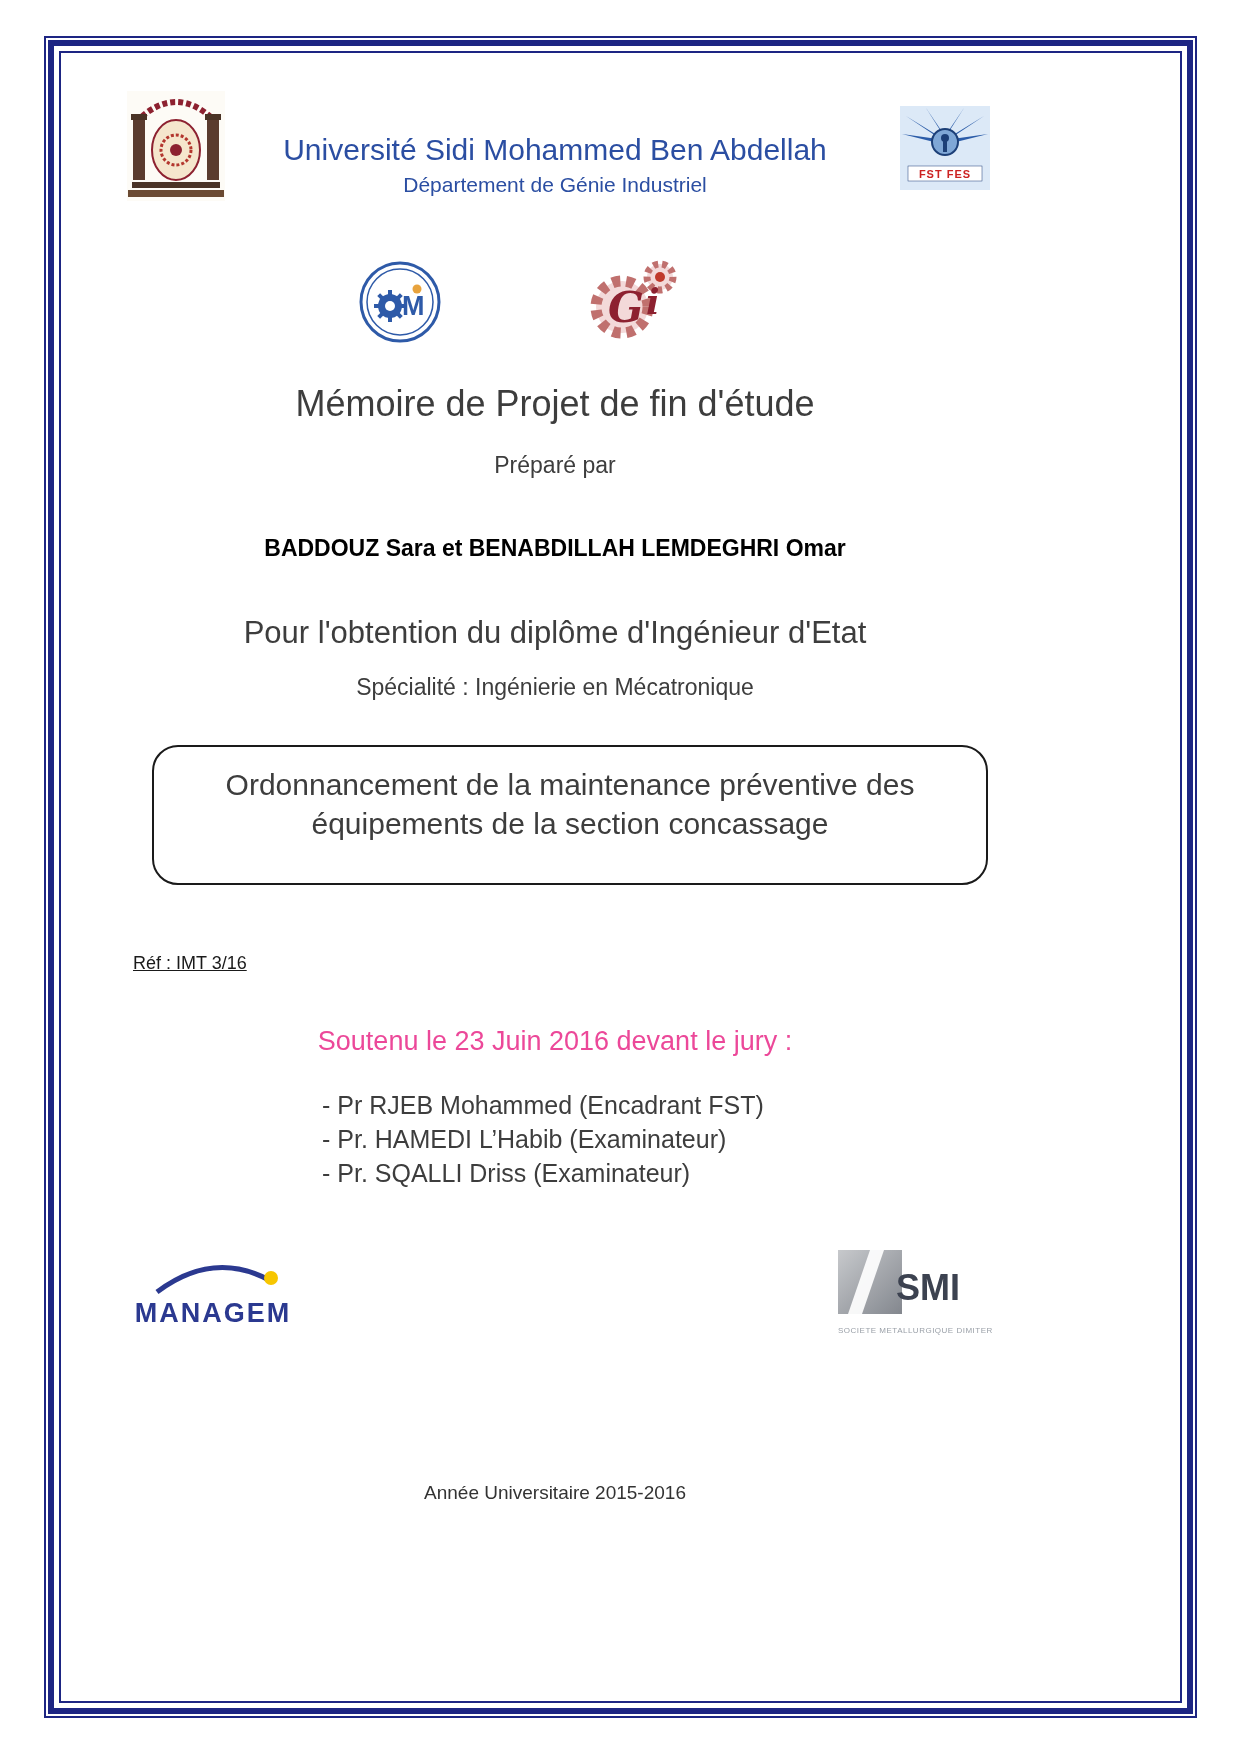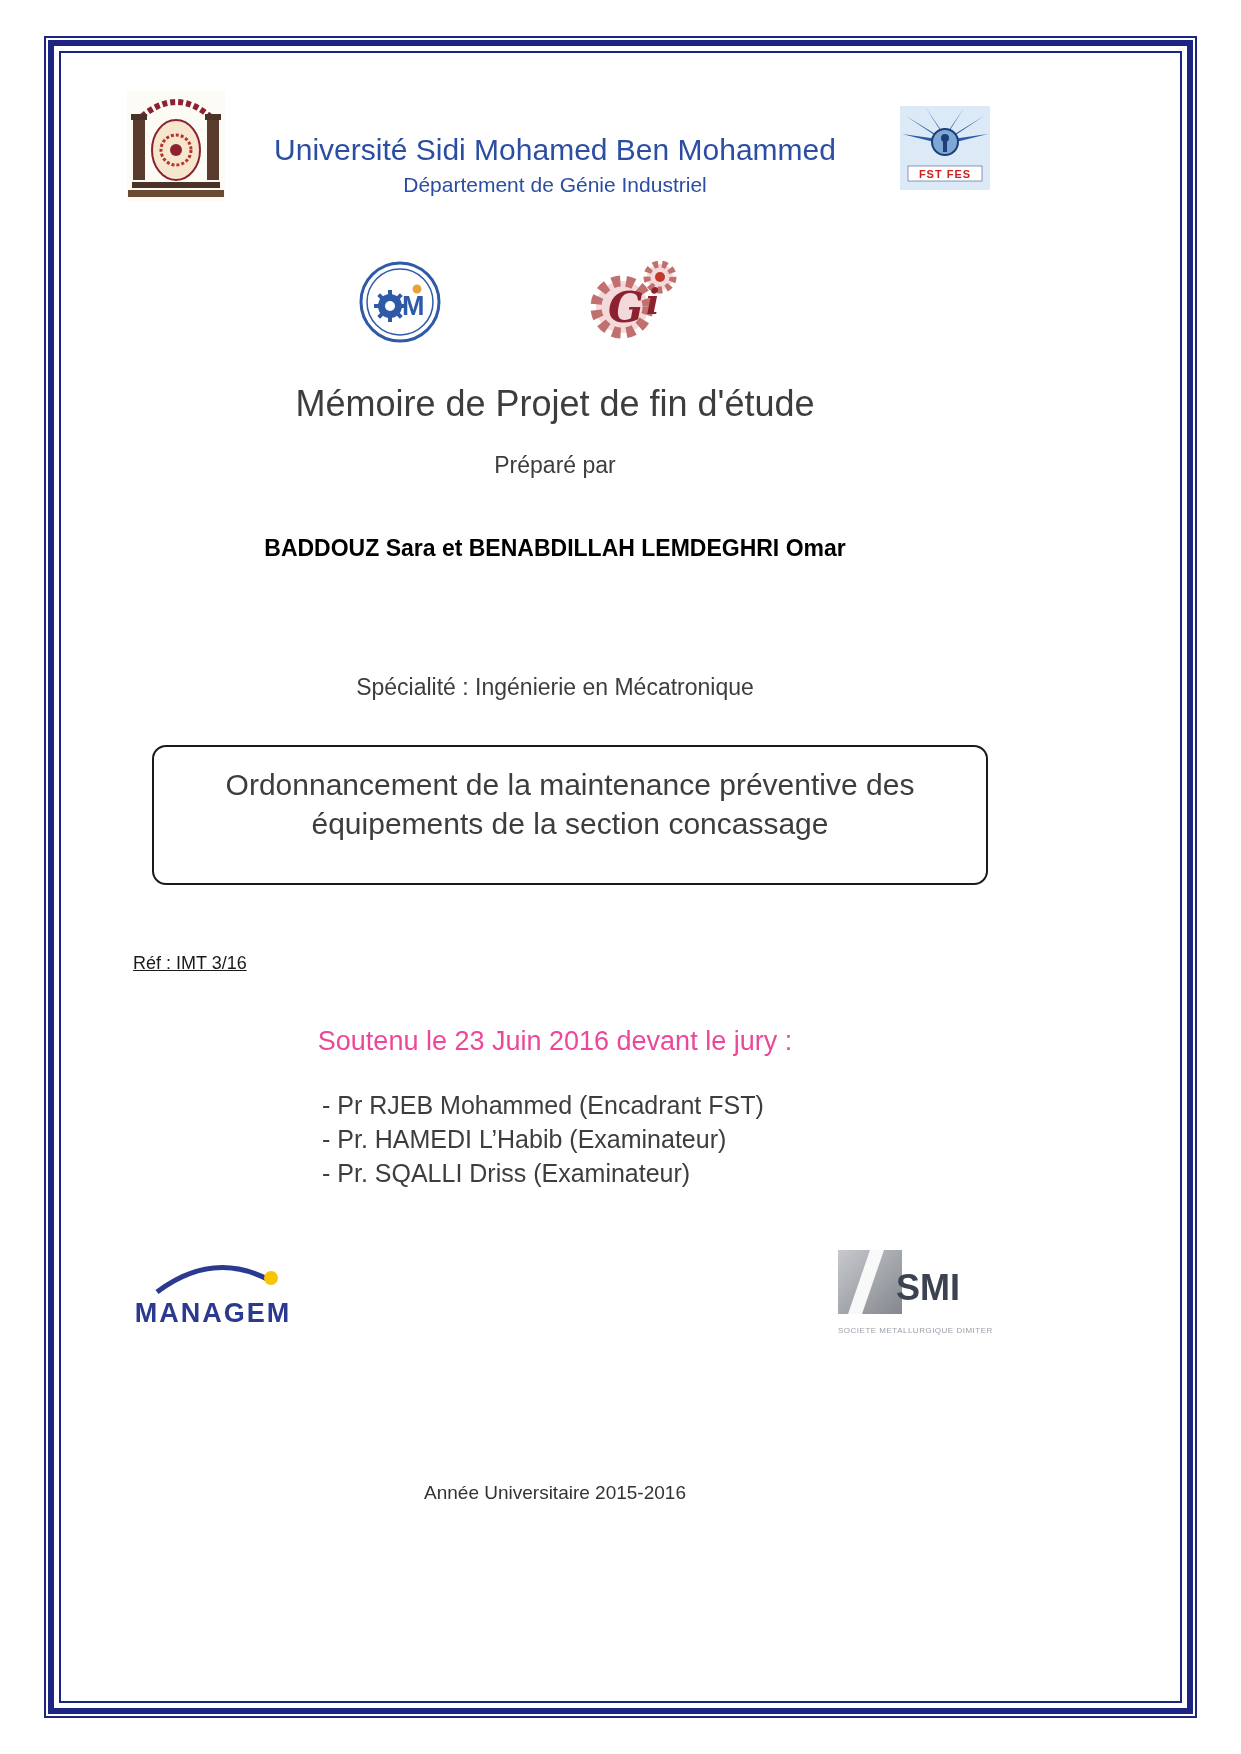--- a/index.html
+++ b/index.html
@@ -28,21 +28,21 @@
   .gi-logo    { top:252px; left:532px; }
 
   .memoir    { top:383px; font-size:36px; color:#3d3d3d; }
   .prepared  { top:452px; font-size:23px; color:#3d3d3d; }
   .authors   { top:535px; font-size:23px; font-weight:bold; color:#000000; }
   .diploma   { top:615px; font-size:31px; color:#3d3d3d; }
   .specialty { top:674px; font-size:23px; color:#3d3d3d; }
 
   .project-box {
     top:745px; left:102px; width:836px; box-sizing:border-box;
-    border:2px solid #1a1a1a; border-radius:14px;
+    border:2px solid #1a1a1a; border-radius:26px;
     padding:18px 34px 40px; text-align:center;
     font-size:30px; line-height:39px; color:#3d3d3d;
   }
 
   .location { top:950px; left:83px; font-size:18px; color:#1a1a1a; line-height:27px; }
   .u { text-decoration:underline; }
 
   .soutenu { top:1026px; font-size:27px; color:#ec4899; }
   .jury    { top:1088px; left:272px; font-size:25px; color:#3d3d3d; line-height:34px; }
 
@@ -80,21 +80,21 @@
         <rect x="81" y="30" width="12" height="60" fill="#5a3b2e"></rect>
         <ellipse cx="50" cy="60" rx="24" ry="30" fill="#f5e6cd" stroke="#8d2130" stroke-width="2"></ellipse>
         <circle cx="50" cy="60" r="15" fill="none" stroke="#b3362e" stroke-width="3" stroke-dasharray="3 2"></circle>
         <circle cx="50" cy="60" r="6" fill="#8d2130"></circle>
         <rect x="6" y="92" width="88" height="6" fill="#4a3326"></rect>
         <rect x="2" y="100" width="96" height="7" fill="#6b4a33"></rect>
       </svg>
     </div>
 
     <div class="abs centered header-text">
-      <div class="university">Université Sidi Mohamed Ben Mohammed</div>
+      <div class="university">Université Sidi Mohammed Ben Abdellah</div>
       <div class="department">Département de Génie Industriel</div>
     </div>
 
     <div class="abs fst-logo">
       <svg width="90" height="84" viewBox="0 0 90 84">
         <rect x="0" y="0" width="90" height="84" fill="#dce9f7"></rect>
         <g fill="#2b5ca8">
           <polygon points="45,34 6,10 36,30"></polygon>
           <polygon points="45,34 2,28 34,36"></polygon>
           <polygon points="45,34 84,10 54,30"></polygon>
@@ -133,20 +133,21 @@
         <circle cx="78" cy="25" r="13" fill="#f3d9d9" stroke="#c0706e" stroke-width="7" stroke-dasharray="5 4"></circle>
         <text x="26" y="70" font-size="42" font-style="italic" font-weight="bold" fill="#8d2130">G</text>
         <text x="64" y="62" font-size="36" font-style="italic" font-weight="bold" fill="#8d2130">i</text>
         <circle cx="78" cy="25" r="5" fill="#c0392b"></circle>
       </svg>
     </div>
 
     <div class="abs centered memoir">Mémoire de Projet de fin d'étude</div>
     <div class="abs centered prepared">Préparé par</div>
     <div class="abs centered authors">BADDOUZ Sara et BENABDILLAH LEMDEGHRI Omar</div>
+    <div class="abs centered diploma">Pour l'obtention du diplôme d'Ingénieur d'Etat</div>
     <div class="abs centered specialty">Spécialité : Ingénierie en Mécatronique</div>
 
     <div class="abs project-box">
       <span>Ordonnancement de la maintenance préventive des équipements de la section concassage</span>
     </div>
 
     <div class="abs location">
       <div><span class="u">Réf : IMT 3/16</span></div>
     </div>
 

